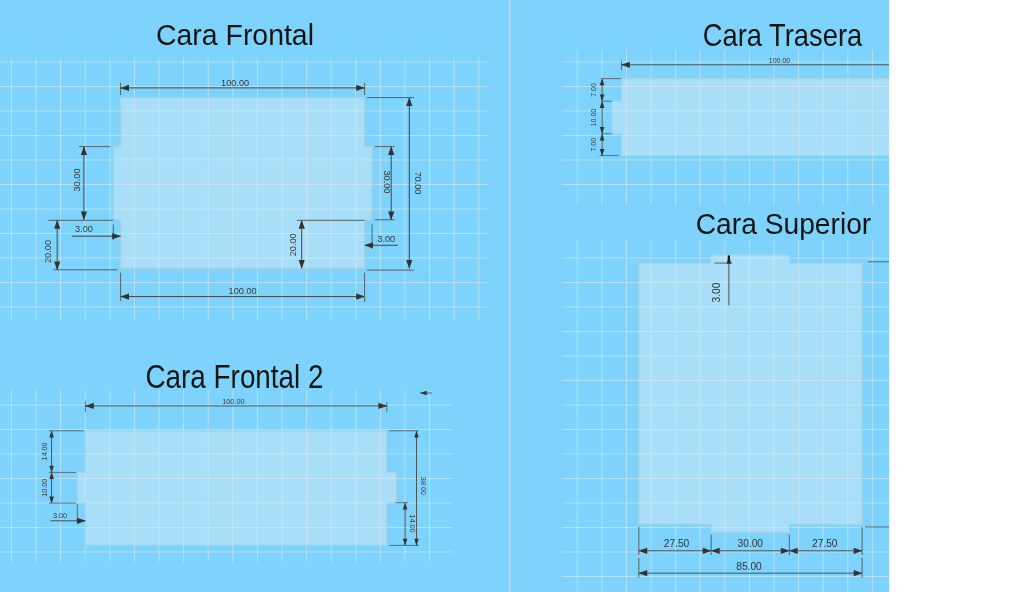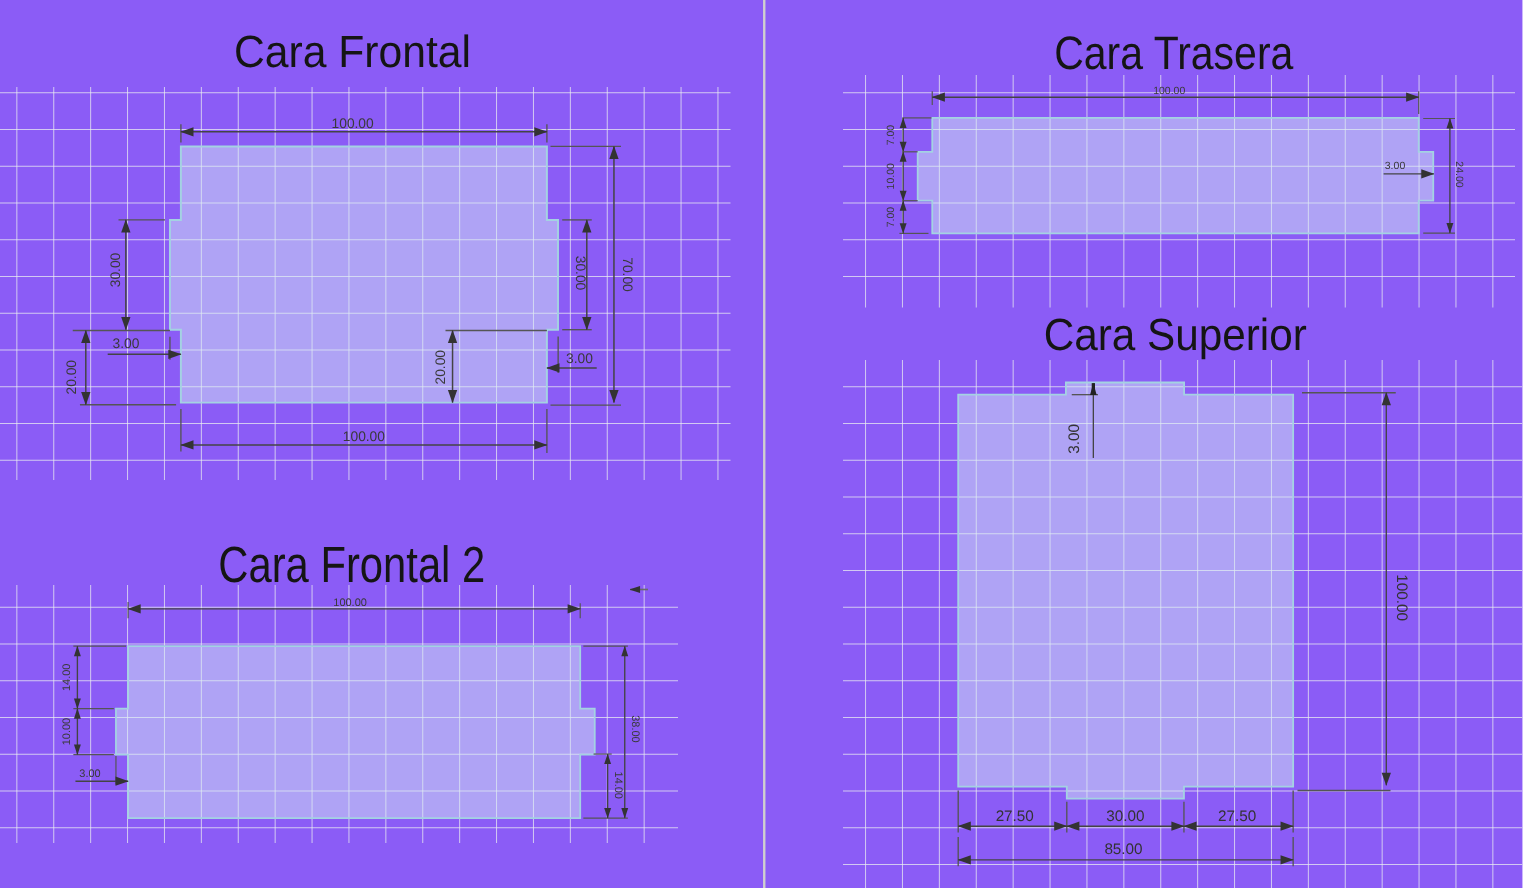--- a/index.html
+++ b/index.html
@@ -1,16 +1,16 @@
 <!DOCTYPE html>
 <html><head>
 <meta charset="utf-8">
 <style>
   html,body{margin:0;padding:0;background:#ffffff;}
-  #canvas{position:relative;width:1015px;height:592px;overflow:hidden;background:#8b5cf6;
+  #canvas{position:relative;width:889px;height:592px;overflow:hidden;background:#7dd3fc;
           font-family:"Liberation Sans",sans-serif;}
   svg{position:absolute;left:0;top:0;}
   text{font-family:"Liberation Sans",sans-serif;}
 </style>
 </head>
 <body>
 <div id="canvas">
 <svg width="1015" height="592" viewBox="0 0 1015 592">
 <defs>
 <marker id="ar" viewBox="0 0 10 8" refX="9.6" refY="4" markerWidth="10" markerHeight="8" orient="auto-start-reverse" markerUnits="userSpaceOnUse">

